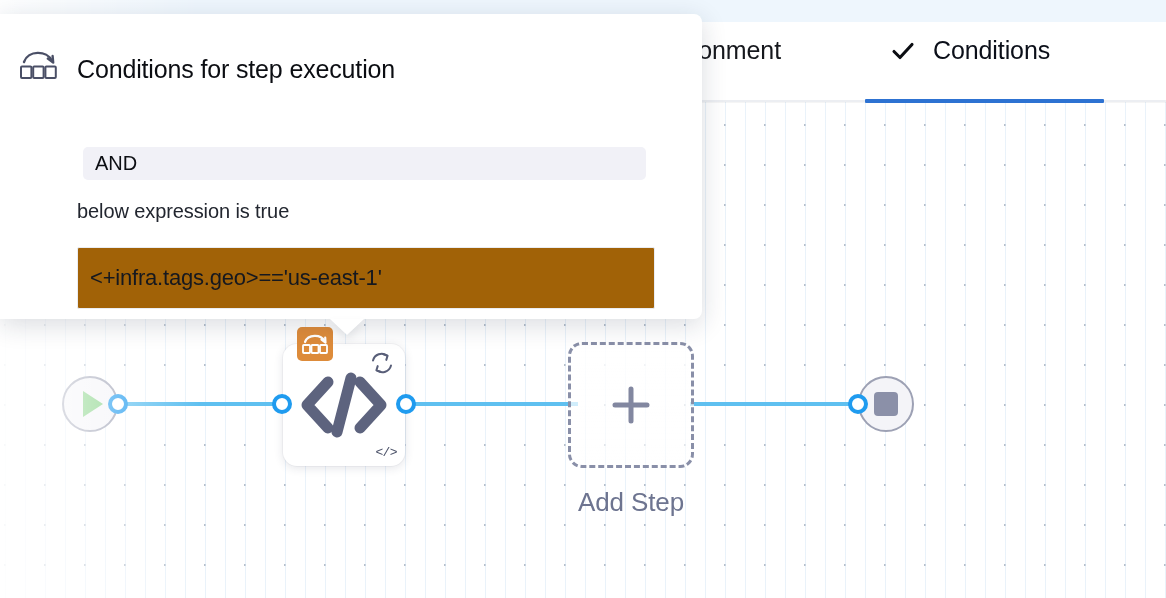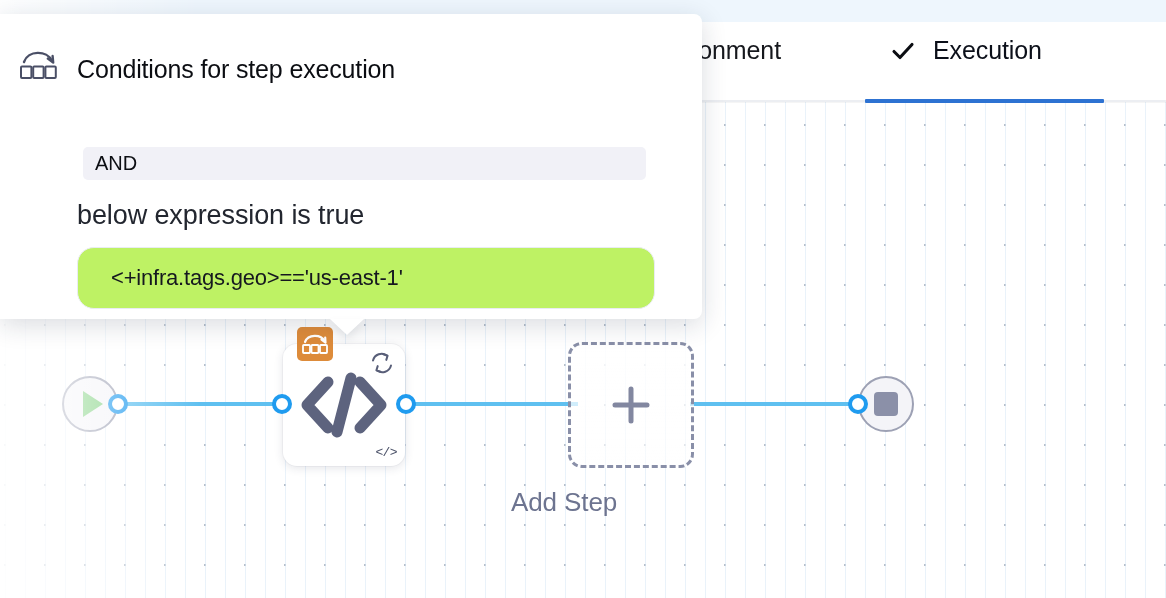--- a/index.html
+++ b/index.html
@@ -200,20 +200,21 @@
     border-radius: 14px;
     background: linear-gradient(180deg, rgba(255,255,255,0.86), rgba(255,255,255,0.55));
     display: flex;
     align-items: center;
     justify-content: center;
   }
   .add-step-label {
     position: absolute;
     left: 511px; top: 487px;
     width: 240px;
+    text-align: center;
     font-size: 26px;
     color: #6d7490;
     letter-spacing: -0.1px;
   }
 
   
   .popover {
     position: absolute;
     left: 0; top: 14px;
     width: 702px;
@@ -262,35 +263,35 @@
     border-radius: 5px;
     display: flex;
     align-items: center;
     padding-left: 12px;
     font-size: 20px;
     color: #0c0e13;
   }
   .pop-line2 {
     position: absolute;
     left: 77px; top: 186px;
-    font-size: 27px;
+    font-size: 20px;
     color: #22262f;
     letter-spacing: -0.1px;
     white-space: nowrap;
   }
   .pop-expr {
     position: absolute;
     left: 77px; top: 233px;
     width: 578px; height: 62px;
-    background: #bef264;
+    background: #a16207;
     border: 1px solid #e9ecf2;
-    border-radius: 17px;
-    display: flex;
-    align-items: center;
-    padding-left: 33px;
+    border-radius: 2px;
+    display: flex;
+    align-items: center;
+    padding-left: 12px;
     font-size: 22px;
     color: #15181f;
     letter-spacing: -0.2px;
   }
 </style>
 </head>
 <body>
 
 <div id="app">
 
@@ -303,21 +304,21 @@
   <div class="tab t-env">
     <span>ronment</span>
   </div>
 
   <div class="tab t-exec">
     <span class="check">
       <svg width="28" height="28" viewBox="0 0 28 28">
         <path d="M5 14.5 L11 20.5 L23 7.5" fill="none" stroke="#0b0d12" stroke-width="3.1" stroke-linecap="round" stroke-linejoin="round"></path>
       </svg>
     </span>
-    <span>Execution</span>
+    <span>Conditions</span>
   </div>
   <div class="tab-active-bar"></div>
 
   <div class="graph">
 
     <div class="edge e1"></div>
     <div class="edge e2"></div>
     <div class="edge e3"></div>
 
     <div class="round-node n-start">

